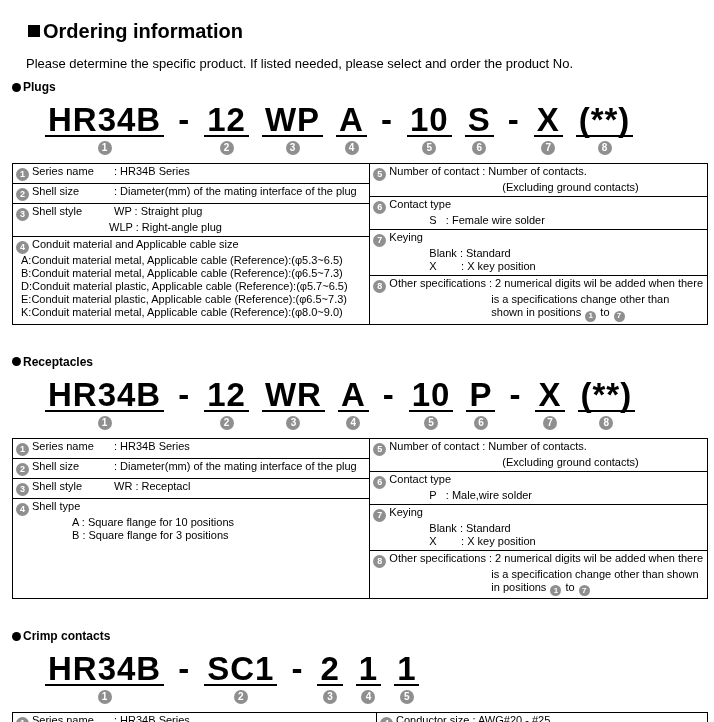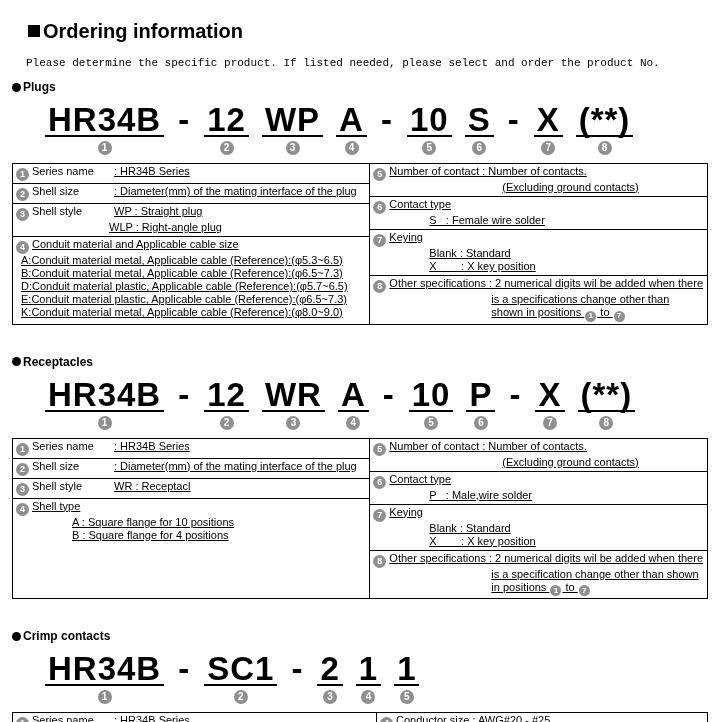--- a/index.html
+++ b/index.html
@@ -5,21 +5,21 @@
   * { box-sizing: border-box; }
   html, body { margin: 0; padding: 0; }
   body {
     width: 714px; height: 722px; background: #fff; color: #000;
     font-family: "Liberation Sans", sans-serif;
   }
   .page { width: 714px; height: 722px; padding: 5px 6px 0 12px; overflow: hidden; position: relative; }
 
   .title { margin: 16px; font-size: 20px; font-weight: bold; display: flex; align-items: center; line-height: 20px; }
   .sq { width: 12px; height: 12px; background: #000; display: inline-block; margin-right: 3px; flex: none; }
-  .subtitle { margin: 5px 0 0 14px; font-size: 11px; line-height: 13px; font-family: Liberation Mono, monospace; }
+  .subtitle { margin: 5px 0 0 14px; font-size: 13px; line-height: 13px; }
 
   .sec { margin-top: 28px; }
   [data-name="sections"] .sec:first-child { margin-top: 8px; }
   .sec-h { font-size: 12px; font-weight: bold; margin: 0; display: flex; align-items: center; line-height: 18px; }
   .bullet { width: 9px; height: 9px; border-radius: 50%; background: #000; margin-right: 2px; flex: none; }
 
   .pn { display: flex; align-items: flex-start; column-gap: 13px; margin: 10px 0 8px 33px; }
   .pn-seg { display: flex; flex-direction: column; align-items: center; }
   .pn-text {
     font-size: 33px; font-weight: bold; letter-spacing: 1px; line-height: 28px;
@@ -31,21 +31,21 @@
     width: 14px; height: 14px; border-radius: 50%;
     background: var(--cfill, #8f8f8f); color: var(--ctext, #fff);
     font-size: 10px; font-weight: bold; flex: none; line-height: 1;
   }
   .pn .cnum { margin-top: 4px; }
 
   .otable { display: flex; border: 1px solid #000; width: 696px; align-items: stretch; }
   .col { display: flex; flex-direction: column; }
   .col-left { width: 364px; border-right: 1px solid #000; }
   .col-right { flex: 1; }
-  .row { padding: 1px 4px 2px 3px; border-bottom: 1px solid #000; text-decoration: underline; }
+  .row { padding: 1px 4px 2px 3px; border-bottom: 1px solid #000; }
   .row:last-child { border-bottom: none; flex: 1; }
   .line { font-size: 11px; line-height: 13px; white-space: nowrap; }
   .cnum.lead { width: 13px; height: 13px; font-size: 9px; margin-right: 3px; vertical-align: -2px; }
   .cnum.inline { width: 11px; height: 11px; font-size: 8px; margin: 0 1px; vertical-align: -2px; }
   .lbl { display: inline-block; width: 82px; }
   .i1 { padding-left: 5px; }
   .i2 { padding-left: 56px; }
   .i3 { padding-left: 129px; }
   .i4 { padding-left: 118px; }
   .i5 { padding-left: 93px; }
@@ -206,21 +206,21 @@
             </div>
             <div class="row" data-name="table-row">
               <div class="line" data-name="table-line"><span class="cnum lead" data-name="circled-number">2</span><span class="lbl" data-name="row-label">Shell size</span>: Diameter(mm) of the mating interface of the plug</div>
             </div>
             <div class="row" data-name="table-row">
               <div class="line" data-name="table-line"><span class="cnum lead" data-name="circled-number">3</span><span class="lbl" data-name="row-label">Shell style</span>WR : Receptacl</div>
             </div>
             <div class="row" data-name="table-row">
               <div class="line" data-name="table-line"><span class="cnum lead" data-name="circled-number">4</span>Shell type</div>
               <div class="line i2" data-name="table-line">A : Square flange for 10 positions</div>
-              <div class="line i2" data-name="table-line">B : Square flange for 4 positions</div>
+              <div class="line i2" data-name="table-line">B : Square flange for 3 positions</div>
             </div>
           </div>
           <div class="col col-right" data-name="table-col-right">
             <div class="row" data-name="table-row">
               <div class="line" data-name="table-line"><span class="cnum lead" data-name="circled-number">5</span>Number of contact : Number of contacts.</div>
               <div class="line i3" data-name="table-line">(Excluding ground contacts)</div>
             </div>
             <div class="row" data-name="table-row">
               <div class="line" data-name="table-line"><span class="cnum lead" data-name="circled-number">6</span>Contact type</div>
               <div class="line i2" data-name="table-line">P&nbsp;&nbsp;&nbsp;: Male,wire solder</div>

